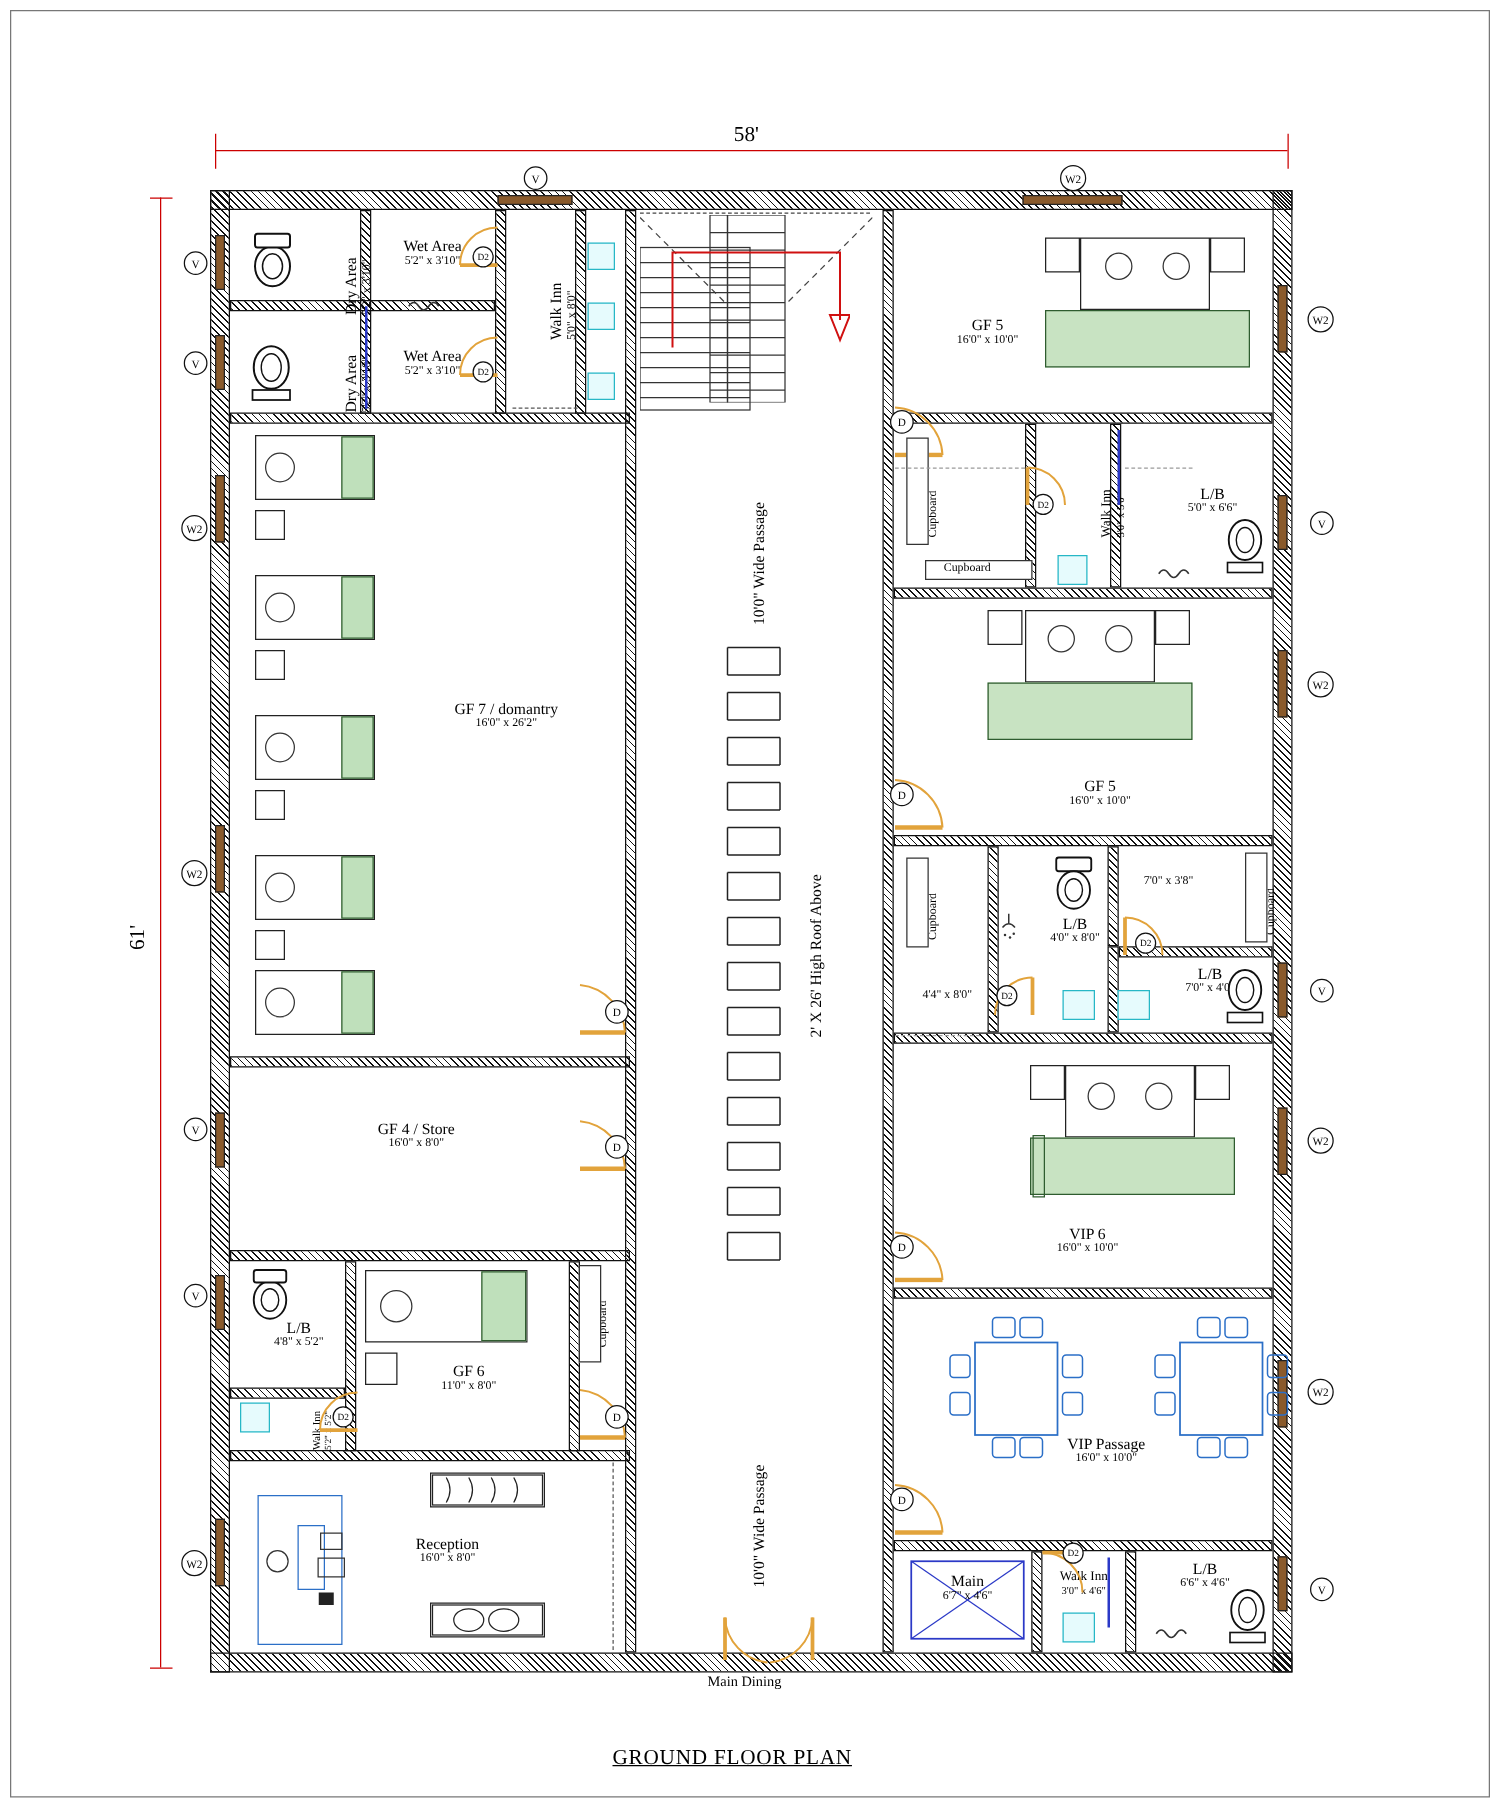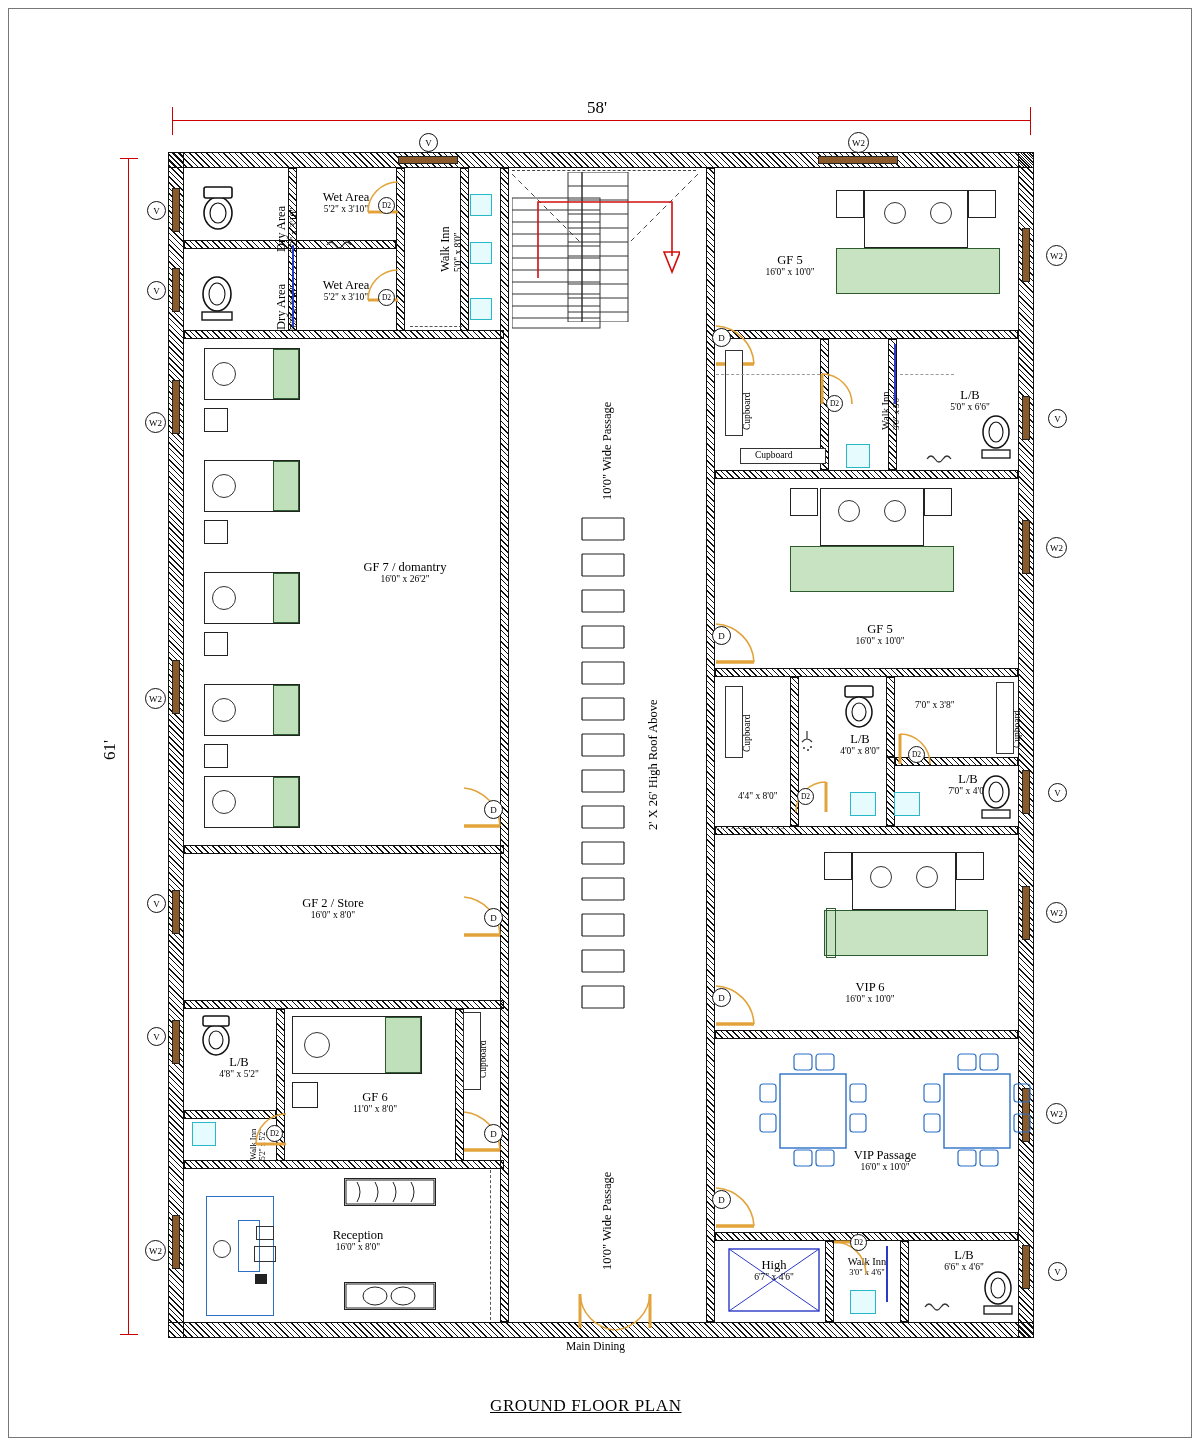--- a/index.html
+++ b/index.html
@@ -238,21 +238,21 @@
 
   <div class="door" style="left:462px;top:786px;">
     <svg width="40" height="44" viewBox="0 0 40 44">
         <path d="M2 2 A40 40 0 0 1 38 40" fill="none" stroke="#e2a33b" stroke-width="1.6"></path>
         <line x1="2" y1="40" x2="38" y2="40" stroke="#e2a33b" stroke-width="3.5"></line>
       </svg>
   </div>
   <div class="tag dr" style="left:484px;top:800px;">D</div>
 
   <div class="lbl" style="left:258px;top:896px;width:150px;">
-    <div class="nm">GF 2 / Store</div>
+    <div class="nm">GF 4 / Store</div>
     <div class="dm">16'0" x 8'0"</div>
   </div>
   <div class="door" style="left:462px;top:895px;">
     <svg width="40" height="44" viewBox="0 0 40 44">
         <path d="M2 2 A40 40 0 0 1 38 40" fill="none" stroke="#e2a33b" stroke-width="1.6"></path>
         <line x1="2" y1="40" x2="38" y2="40" stroke="#e2a33b" stroke-width="3.5"></line>
       </svg>
   </div>
   <div class="tag dr" style="left:484px;top:908px;">D</div>
 
@@ -610,21 +610,21 @@
   <div class="tag dr" style="left:712px;top:1190px;">D</div>
 
   <div class="abs" style="left:728px;top:1248px;width:92px;height:64px;">
     <svg width="92" height="64" viewBox="0 0 92 64">
       <rect x="1" y="1" width="90" height="62" fill="none" stroke="#2b39c7" stroke-width="1.4"></rect>
       <line x1="1" y1="1" x2="91" y2="63" stroke="#2b39c7" stroke-width="1"></line>
       <line x1="91" y1="1" x2="1" y2="63" stroke="#2b39c7" stroke-width="1"></line>
     </svg>
   </div>
   <div class="lbl" style="left:726px;top:1258px;width:96px;">
-    <div class="nm">High</div>
+    <div class="nm">Main</div>
     <div class="dm">6'7" x 4'6"</div>
   </div>
 
   <div class="lbl" style="left:828px;top:1256px;width:78px;">
     <div class="nm" style="font-size:10.5px;">Walk Inn</div>
     <div class="dm" style="font-size:8.5px;">3'0" x 4'6"</div>
   </div>
   <div class="door" style="left:832px;top:1240px;">
     <svg width="36" height="36" viewBox="0 0 36 36">
         <path d="M2 2 A32 32 0 0 1 34 34" fill="none" stroke="#e2a33b" stroke-width="1.6"></path>

